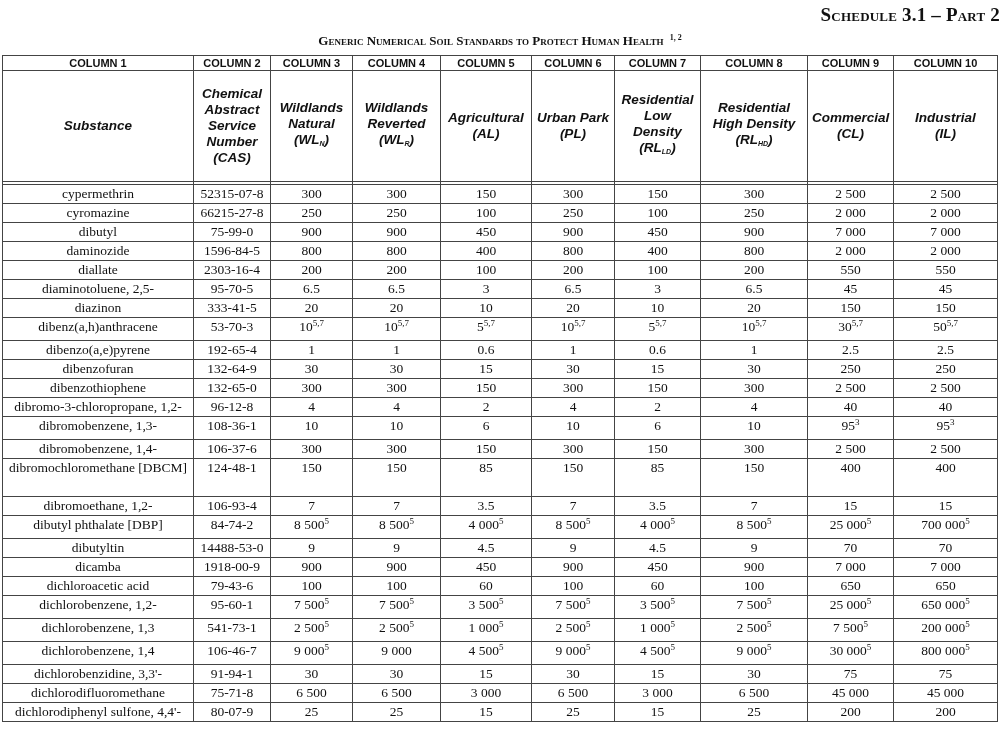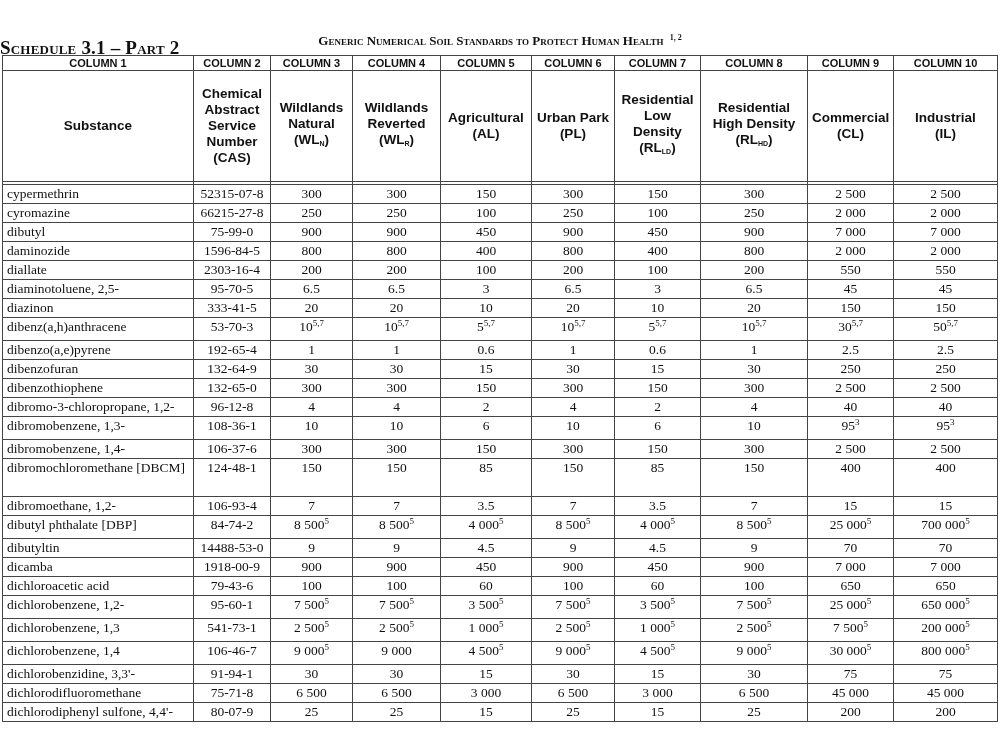--- a/index.html
+++ b/index.html
@@ -1,20 +1,20 @@
 <!DOCTYPE html>
 <html><head>
 <meta charset="utf-8">
 <style>
   html, body { margin: 0; padding: 0; background: #ffffff; }
   body { width: 1000px; height: 751px; overflow: hidden; position: relative; color: #111; }
   .title {
-    position: absolute; left: 0; top: 4px; width: 1000px; text-align: left;
+    position: absolute; left: 0; top: 4px; width: 1000px; text-align: right;
     font-family: "Liberation Serif", serif; font-weight: bold; font-size: 19px;
-    font-variant: small-caps; letter-spacing: 0.2px; margin-top: 33px;
+    font-variant: small-caps; letter-spacing: 0.2px;
   }
   .subtitle {
     position: absolute; left: 0; top: 33px; width: 1000px; text-align: center;
     font-family: "Liberation Serif", serif; font-weight: bold; font-size: 13px;
     font-variant: small-caps;
   }
   .subtitle sup { font-size: 8px; margin-left: 6px; }
   table.grid {
     position: absolute; left: 2px; top: 55px; width: 995px;
     border-collapse: collapse; table-layout: fixed;
@@ -24,25 +24,26 @@
     border: 1px solid #444; padding: 0 4px; overflow: hidden;
   }
   th.colnum {
     font-family: "Liberation Sans", sans-serif; font-weight: bold; font-size: 11px;
     height: 14px; line-height: 14px; text-align: center; white-space: nowrap; padding: 0 2px;
   }
   th.colhead {
     font-family: "Liberation Sans", sans-serif; font-weight: bold; font-size: 13.5px;
     line-height: 16px; vertical-align: middle; height: 110px;
     padding: 0 2px;
+    font-style: italic;
   }
   th.colhead sub { font-size: 7px; vertical-align: -2px; }
   tr.spacer td { height: 2px; padding: 0; border-top: 1px solid #444; border-bottom: 1px solid #444; }
   td.sub {
-    font-family: "Liberation Serif", serif; font-size: 13.5px; text-align: left;
+    font-family: "Liberation Serif", serif; font-size: 13.5px; text-align: center;
     padding-left: 12px; line-height: 18px; vertical-align: top;
   }
   td.cas, td.val {
     font-family: "Liberation Serif", serif; font-size: 13.5px; text-align: center;
     line-height: 18px; vertical-align: top; white-space: nowrap;
   }
   td sup { font-size: 9px; vertical-align: 5px; line-height: 0; margin-top: 32px; }
   tr.row td { height: 18px; }
   tr.row.tall td { height: 22px; }
   tr.row.double td { height: 37px; }

